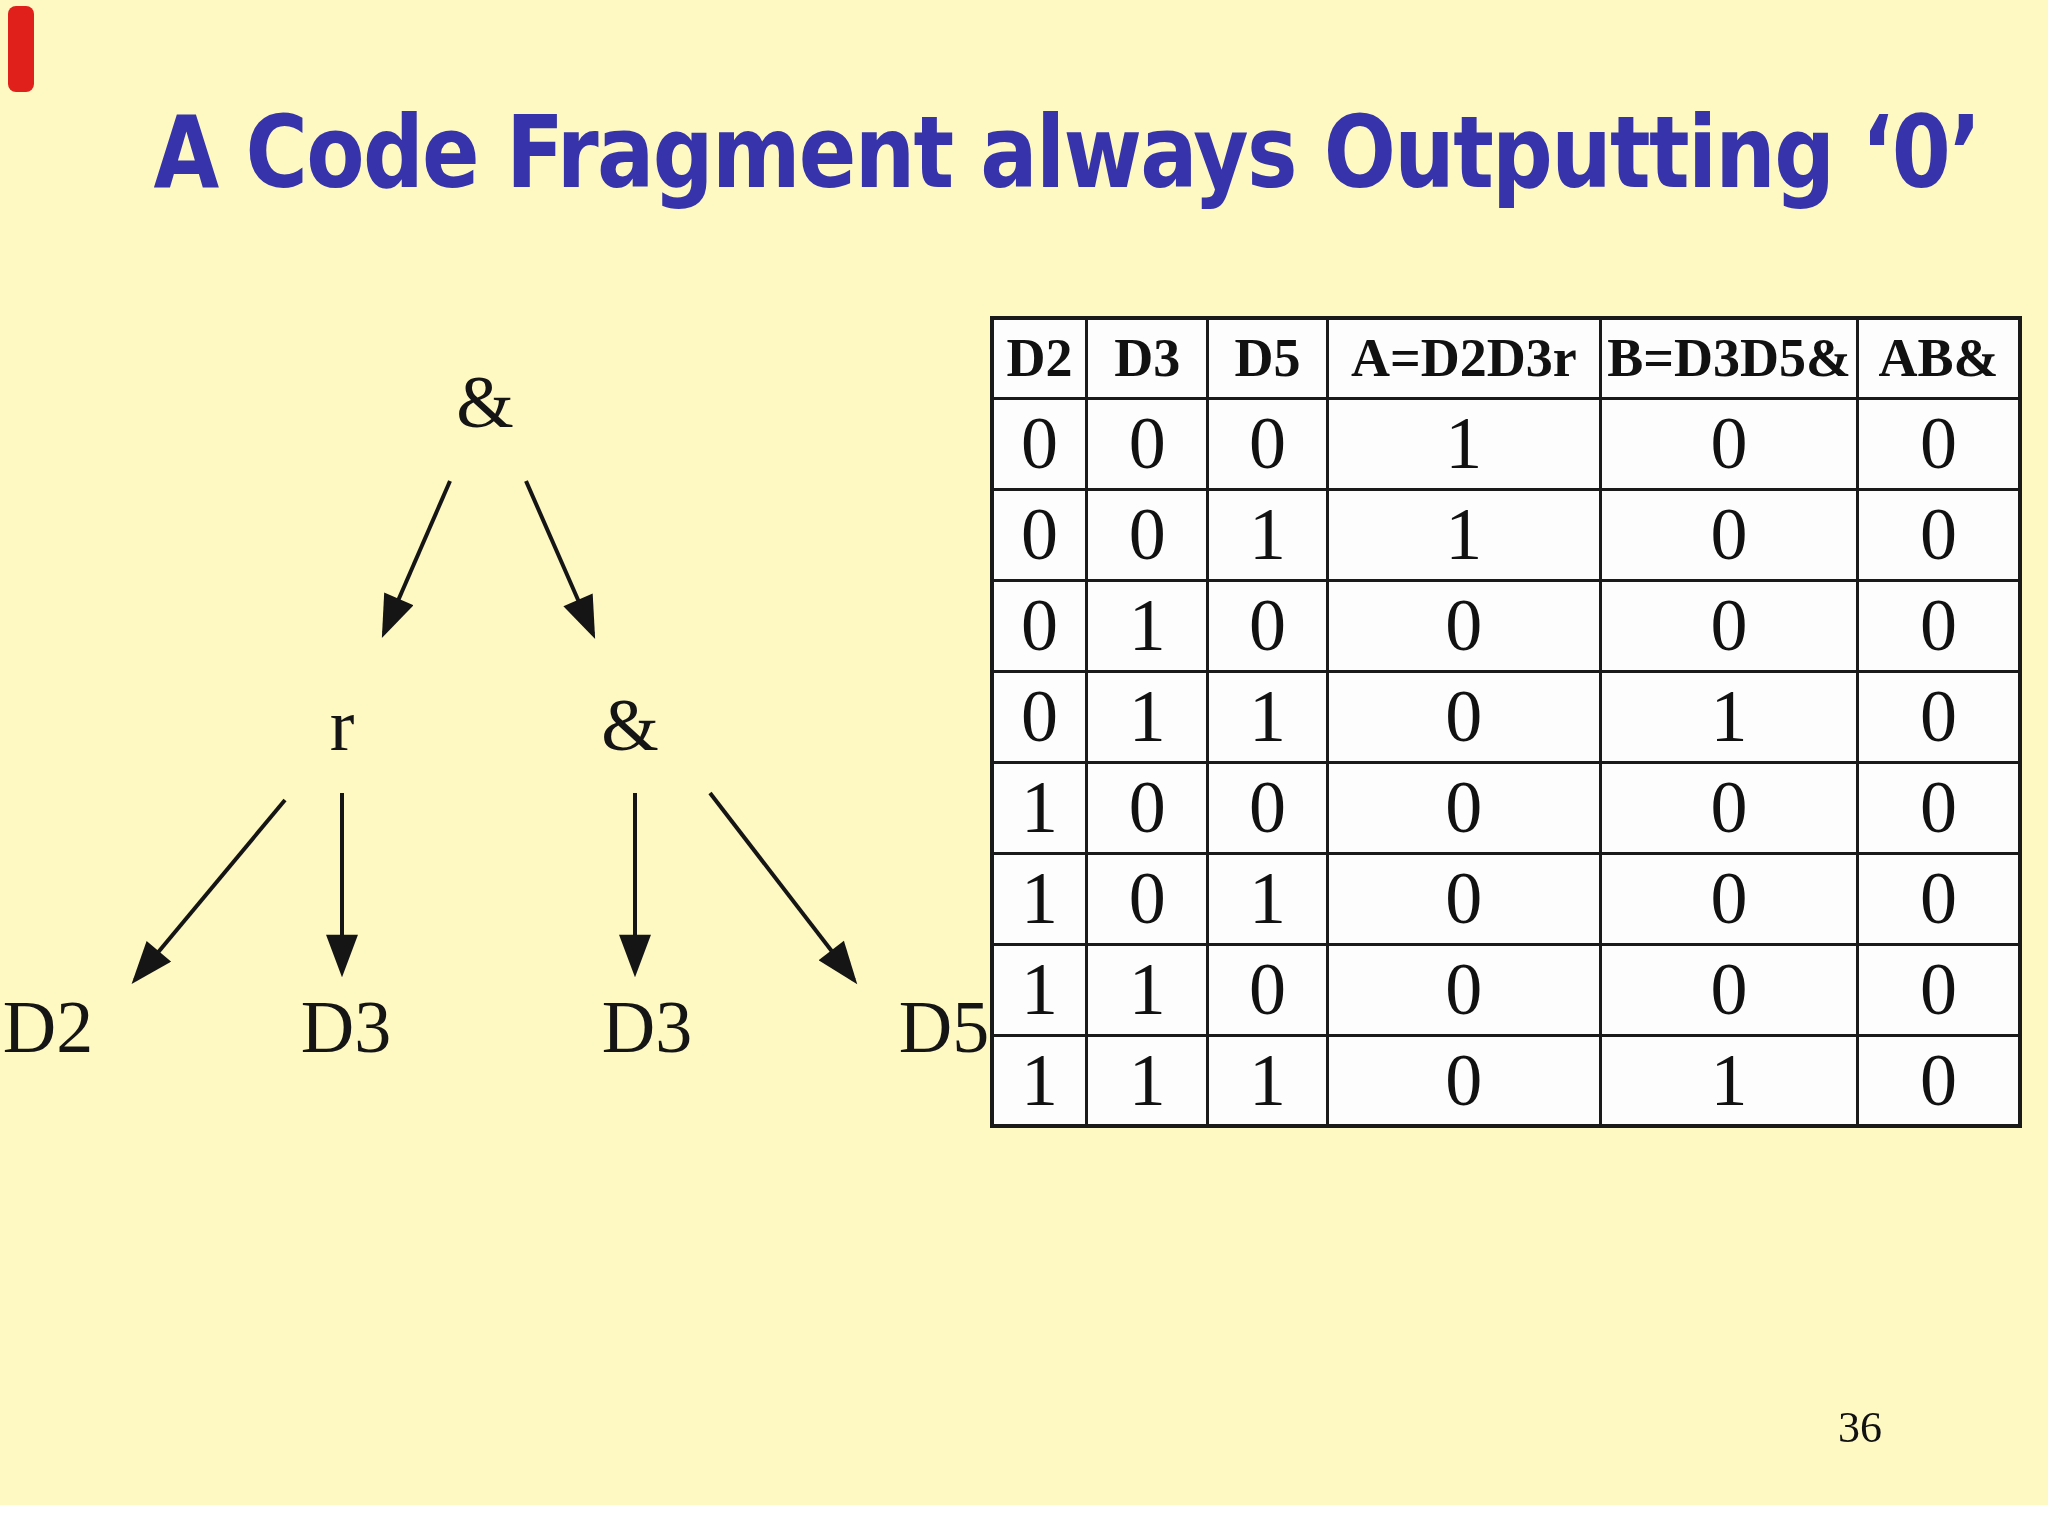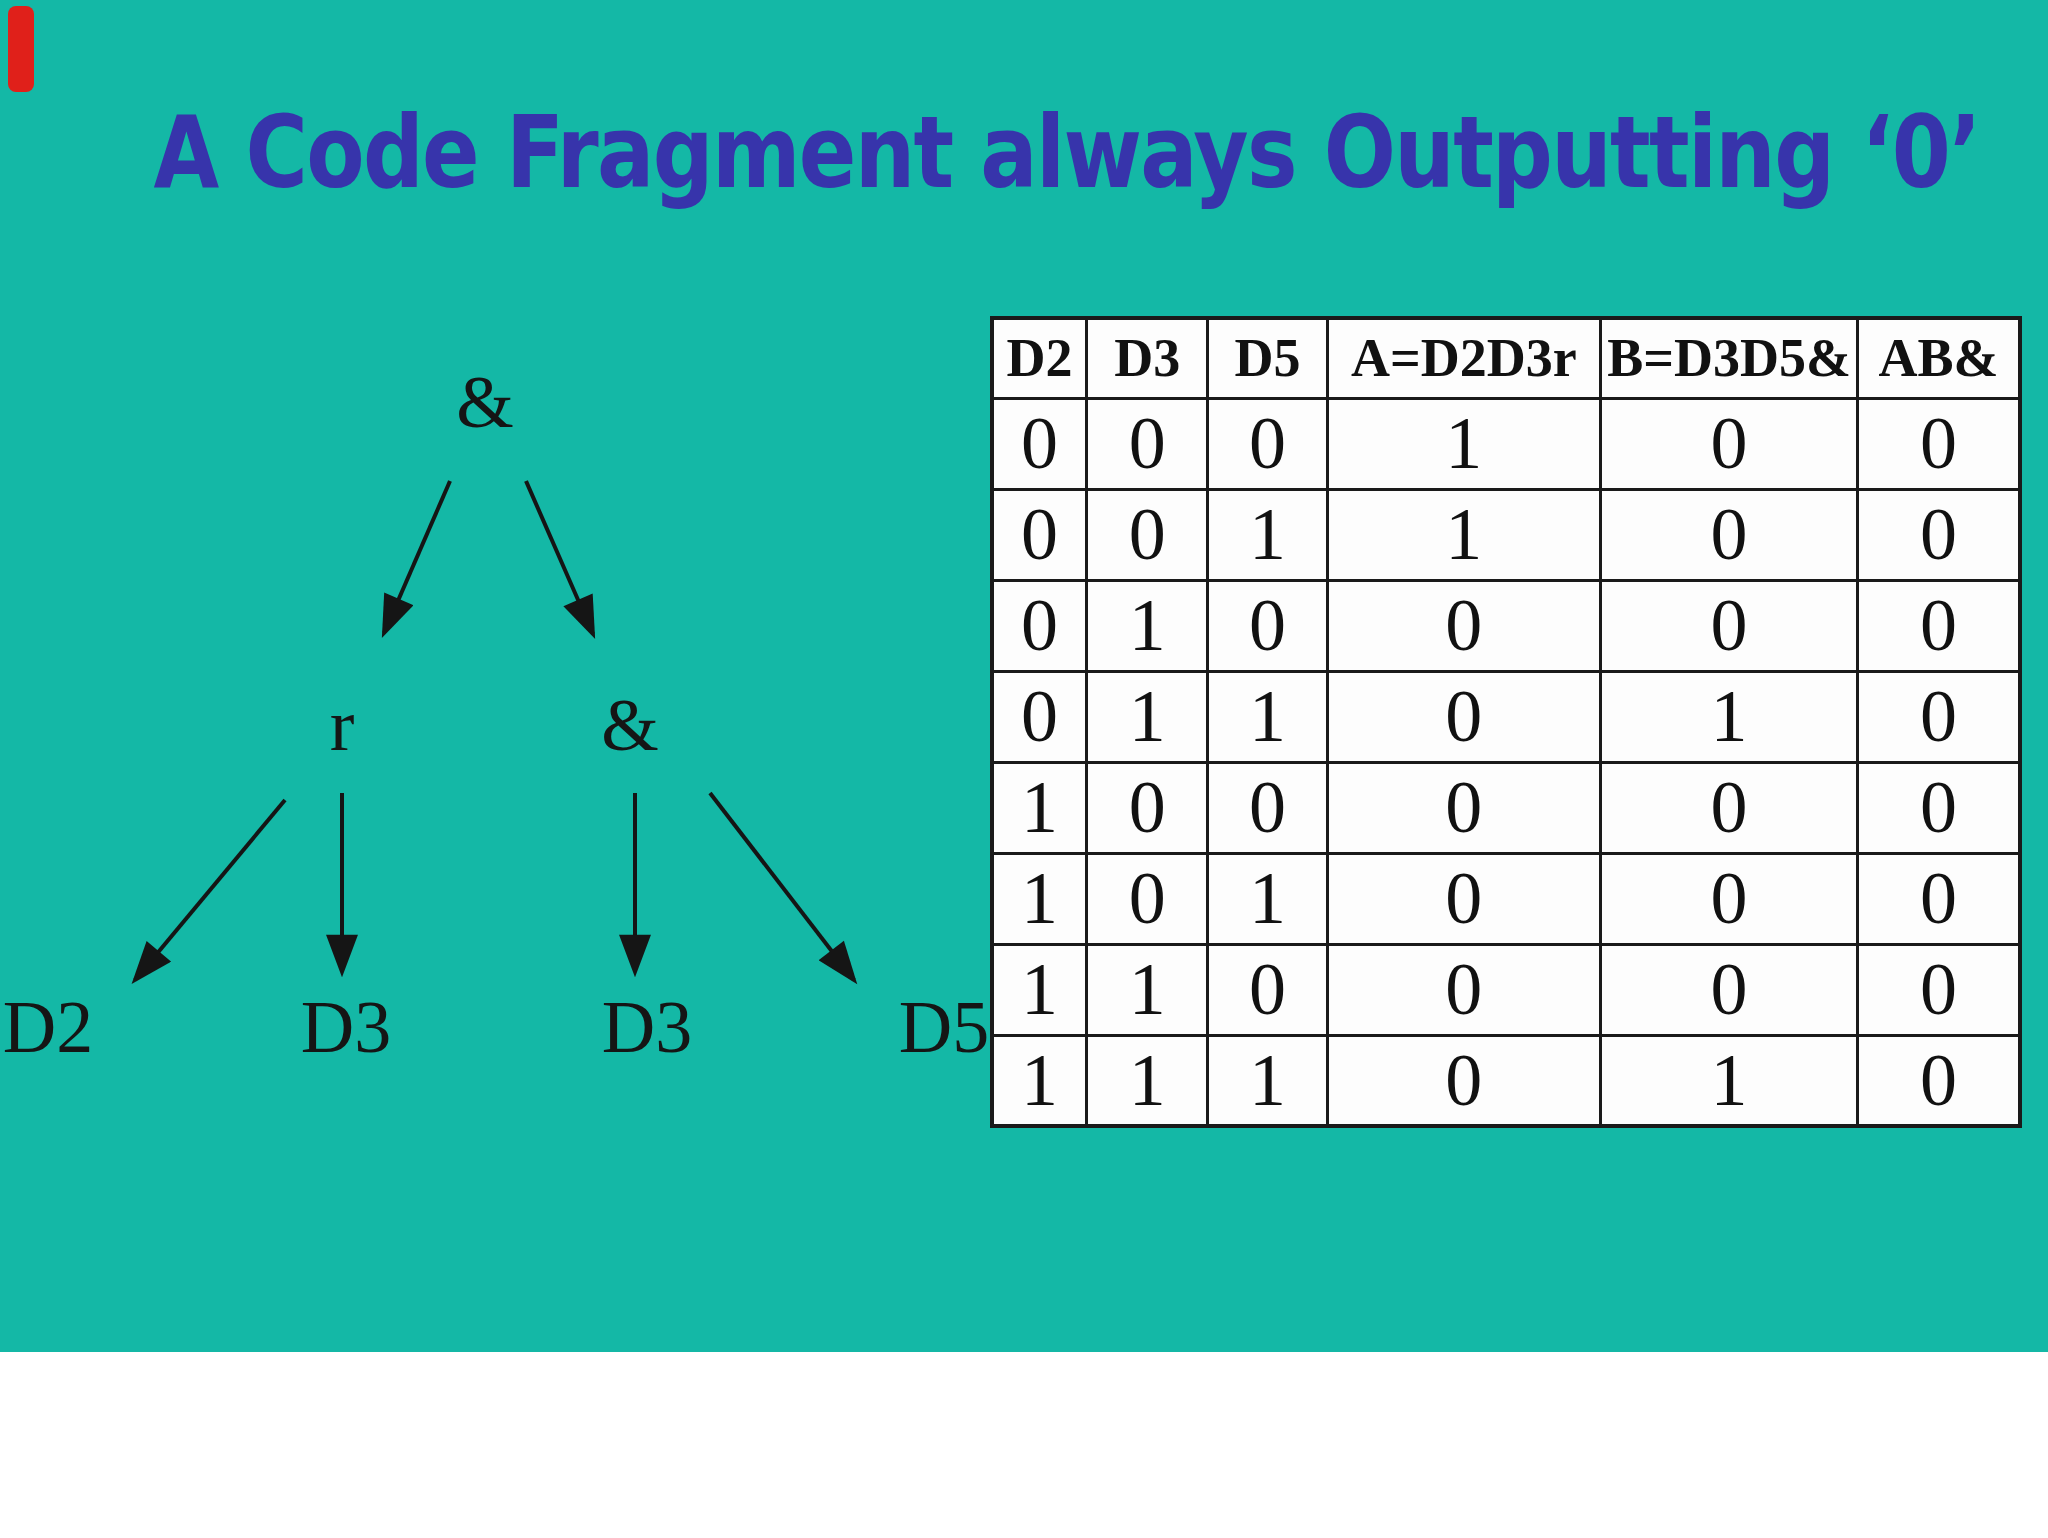--- a/index.html
+++ b/index.html
@@ -2,22 +2,22 @@
 <html><head>
 <meta charset="utf-8">
 <style>
   * { margin: 0; padding: 0; box-sizing: border-box; }
   html, body { width: 2048px; height: 1538px; }
   body { font-family: "Liberation Serif", serif; background: #ffffff; }
 
   .slide {
     position: relative;
     width: 2048px;
-    height: 1352px;
-    background: #14b8a6;
+    height: 1505px;
+    background: #fef9c3;
     overflow: hidden;
   }
 
   .corner-mark {
     position: absolute;
     left: 8px;
     top: 6px;
     width: 26px;
     height: 86px;
     background: #e0201a;

